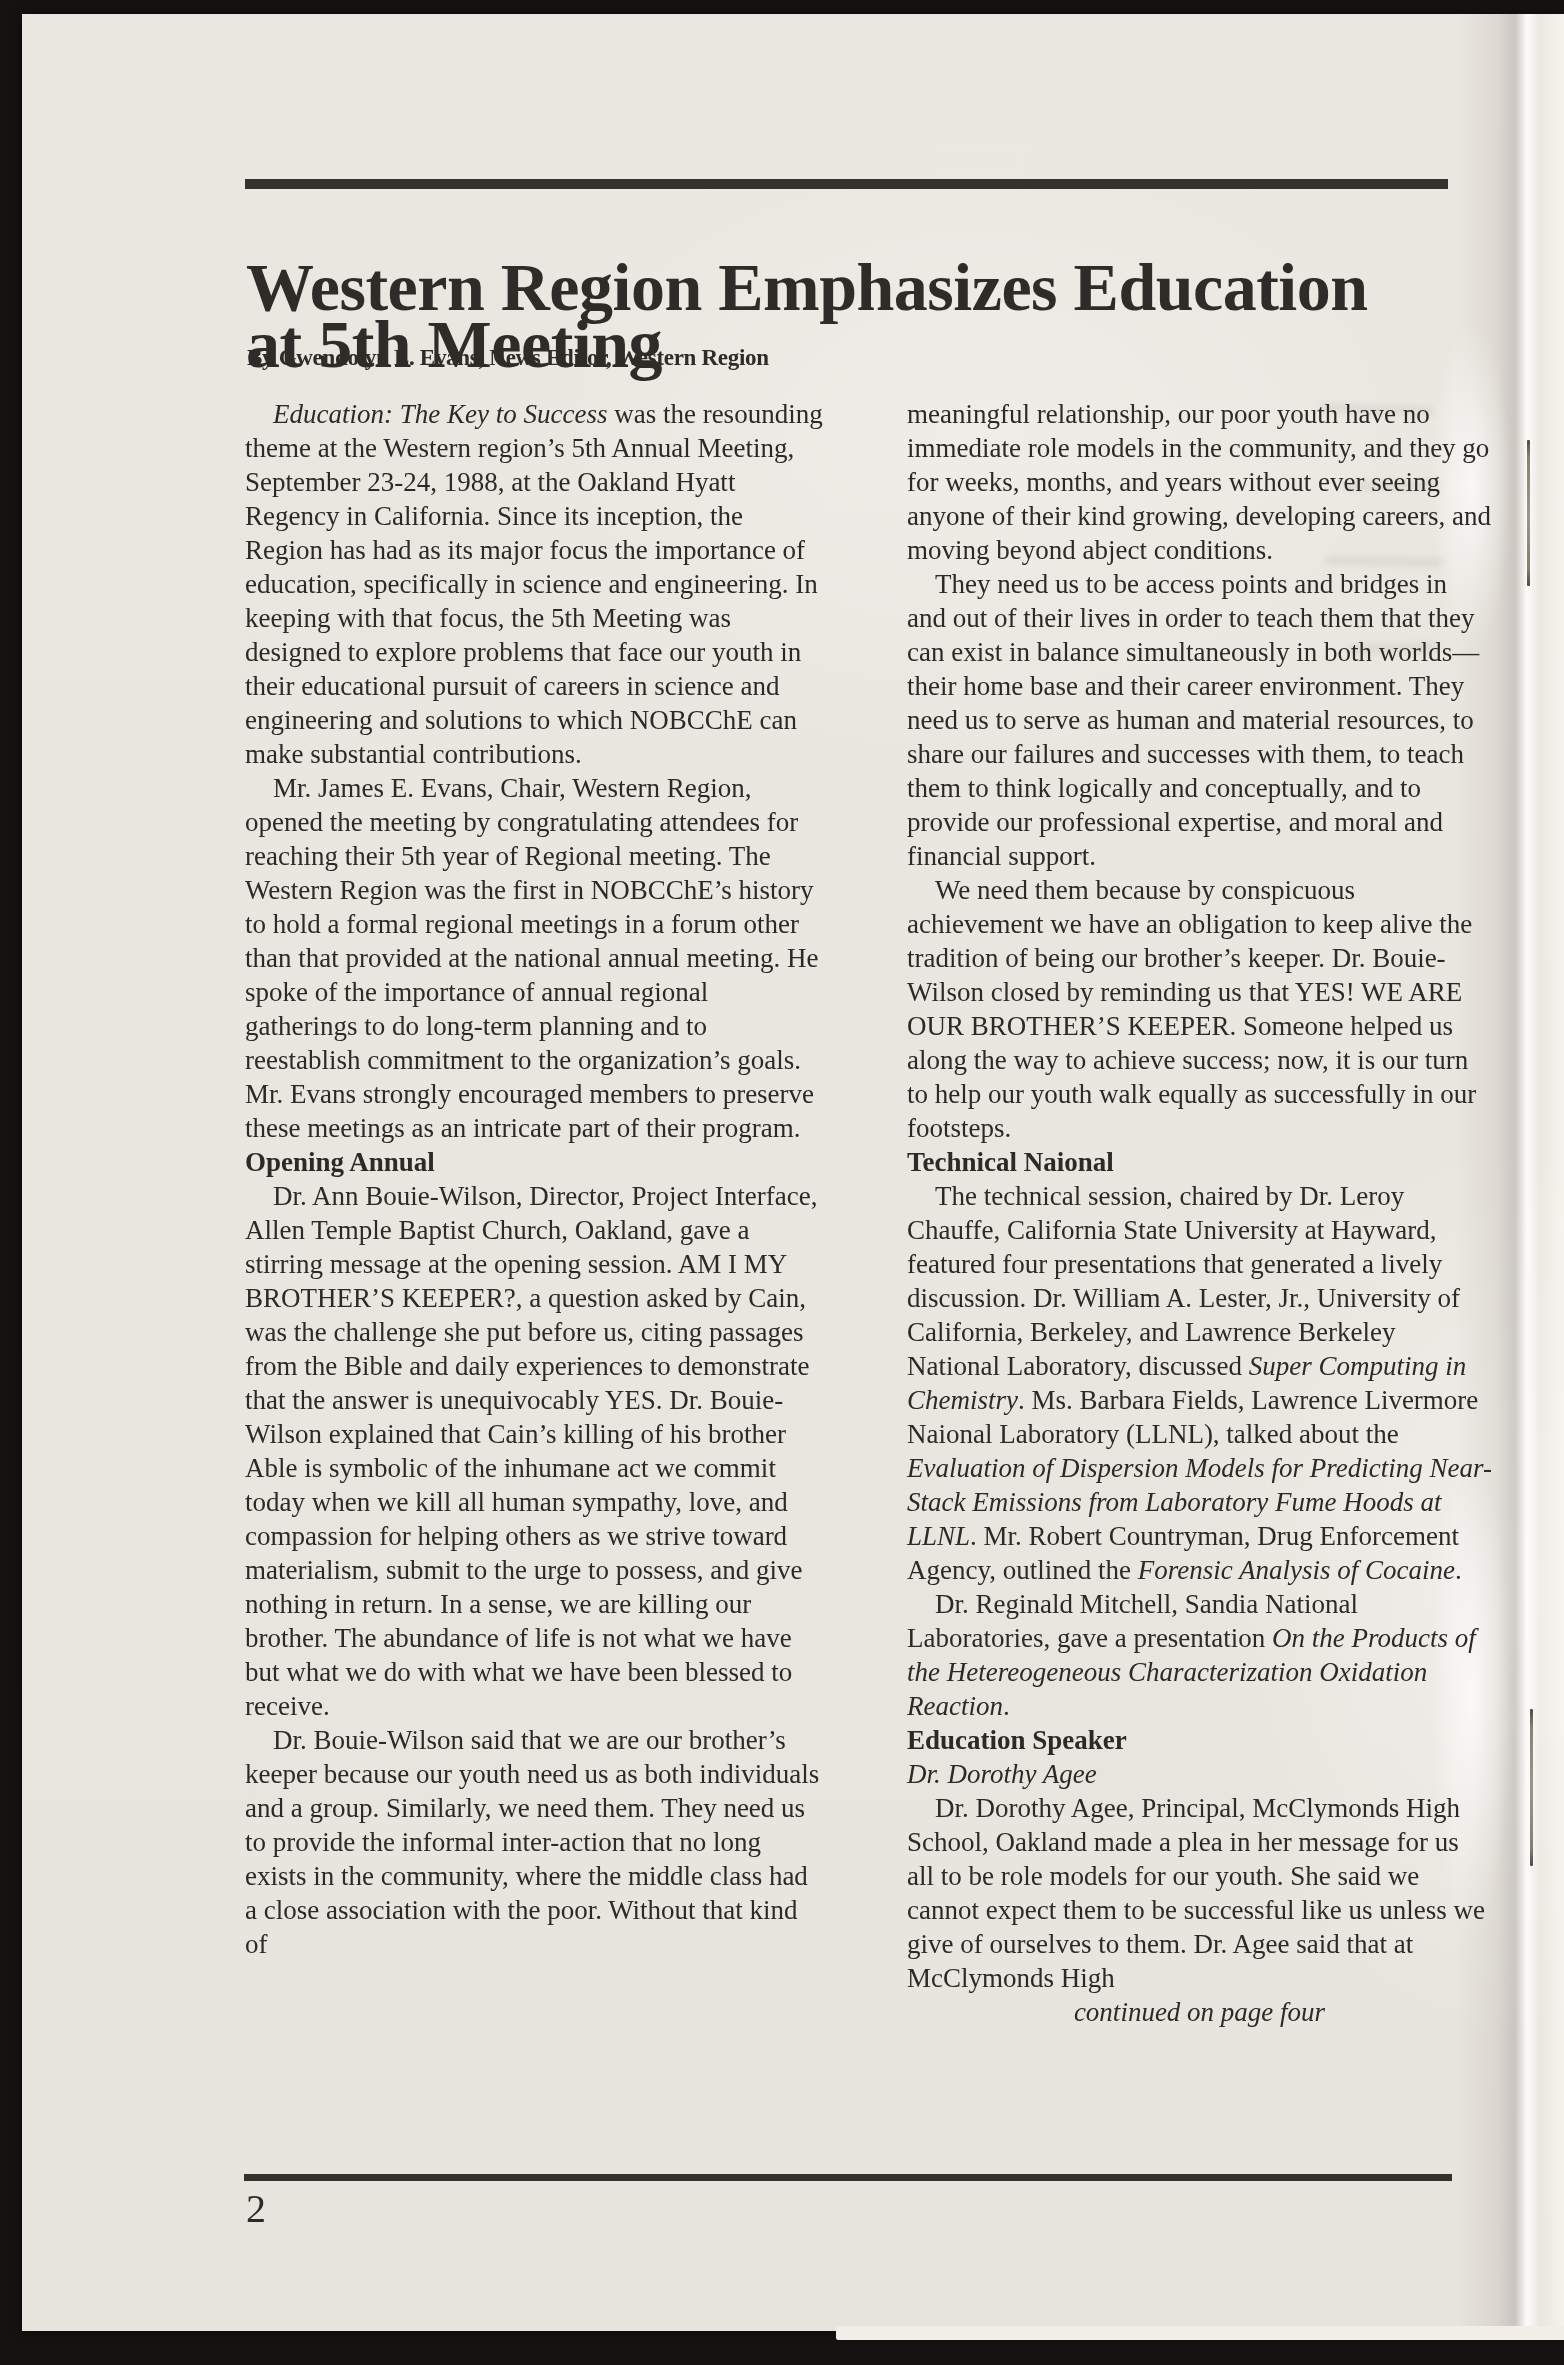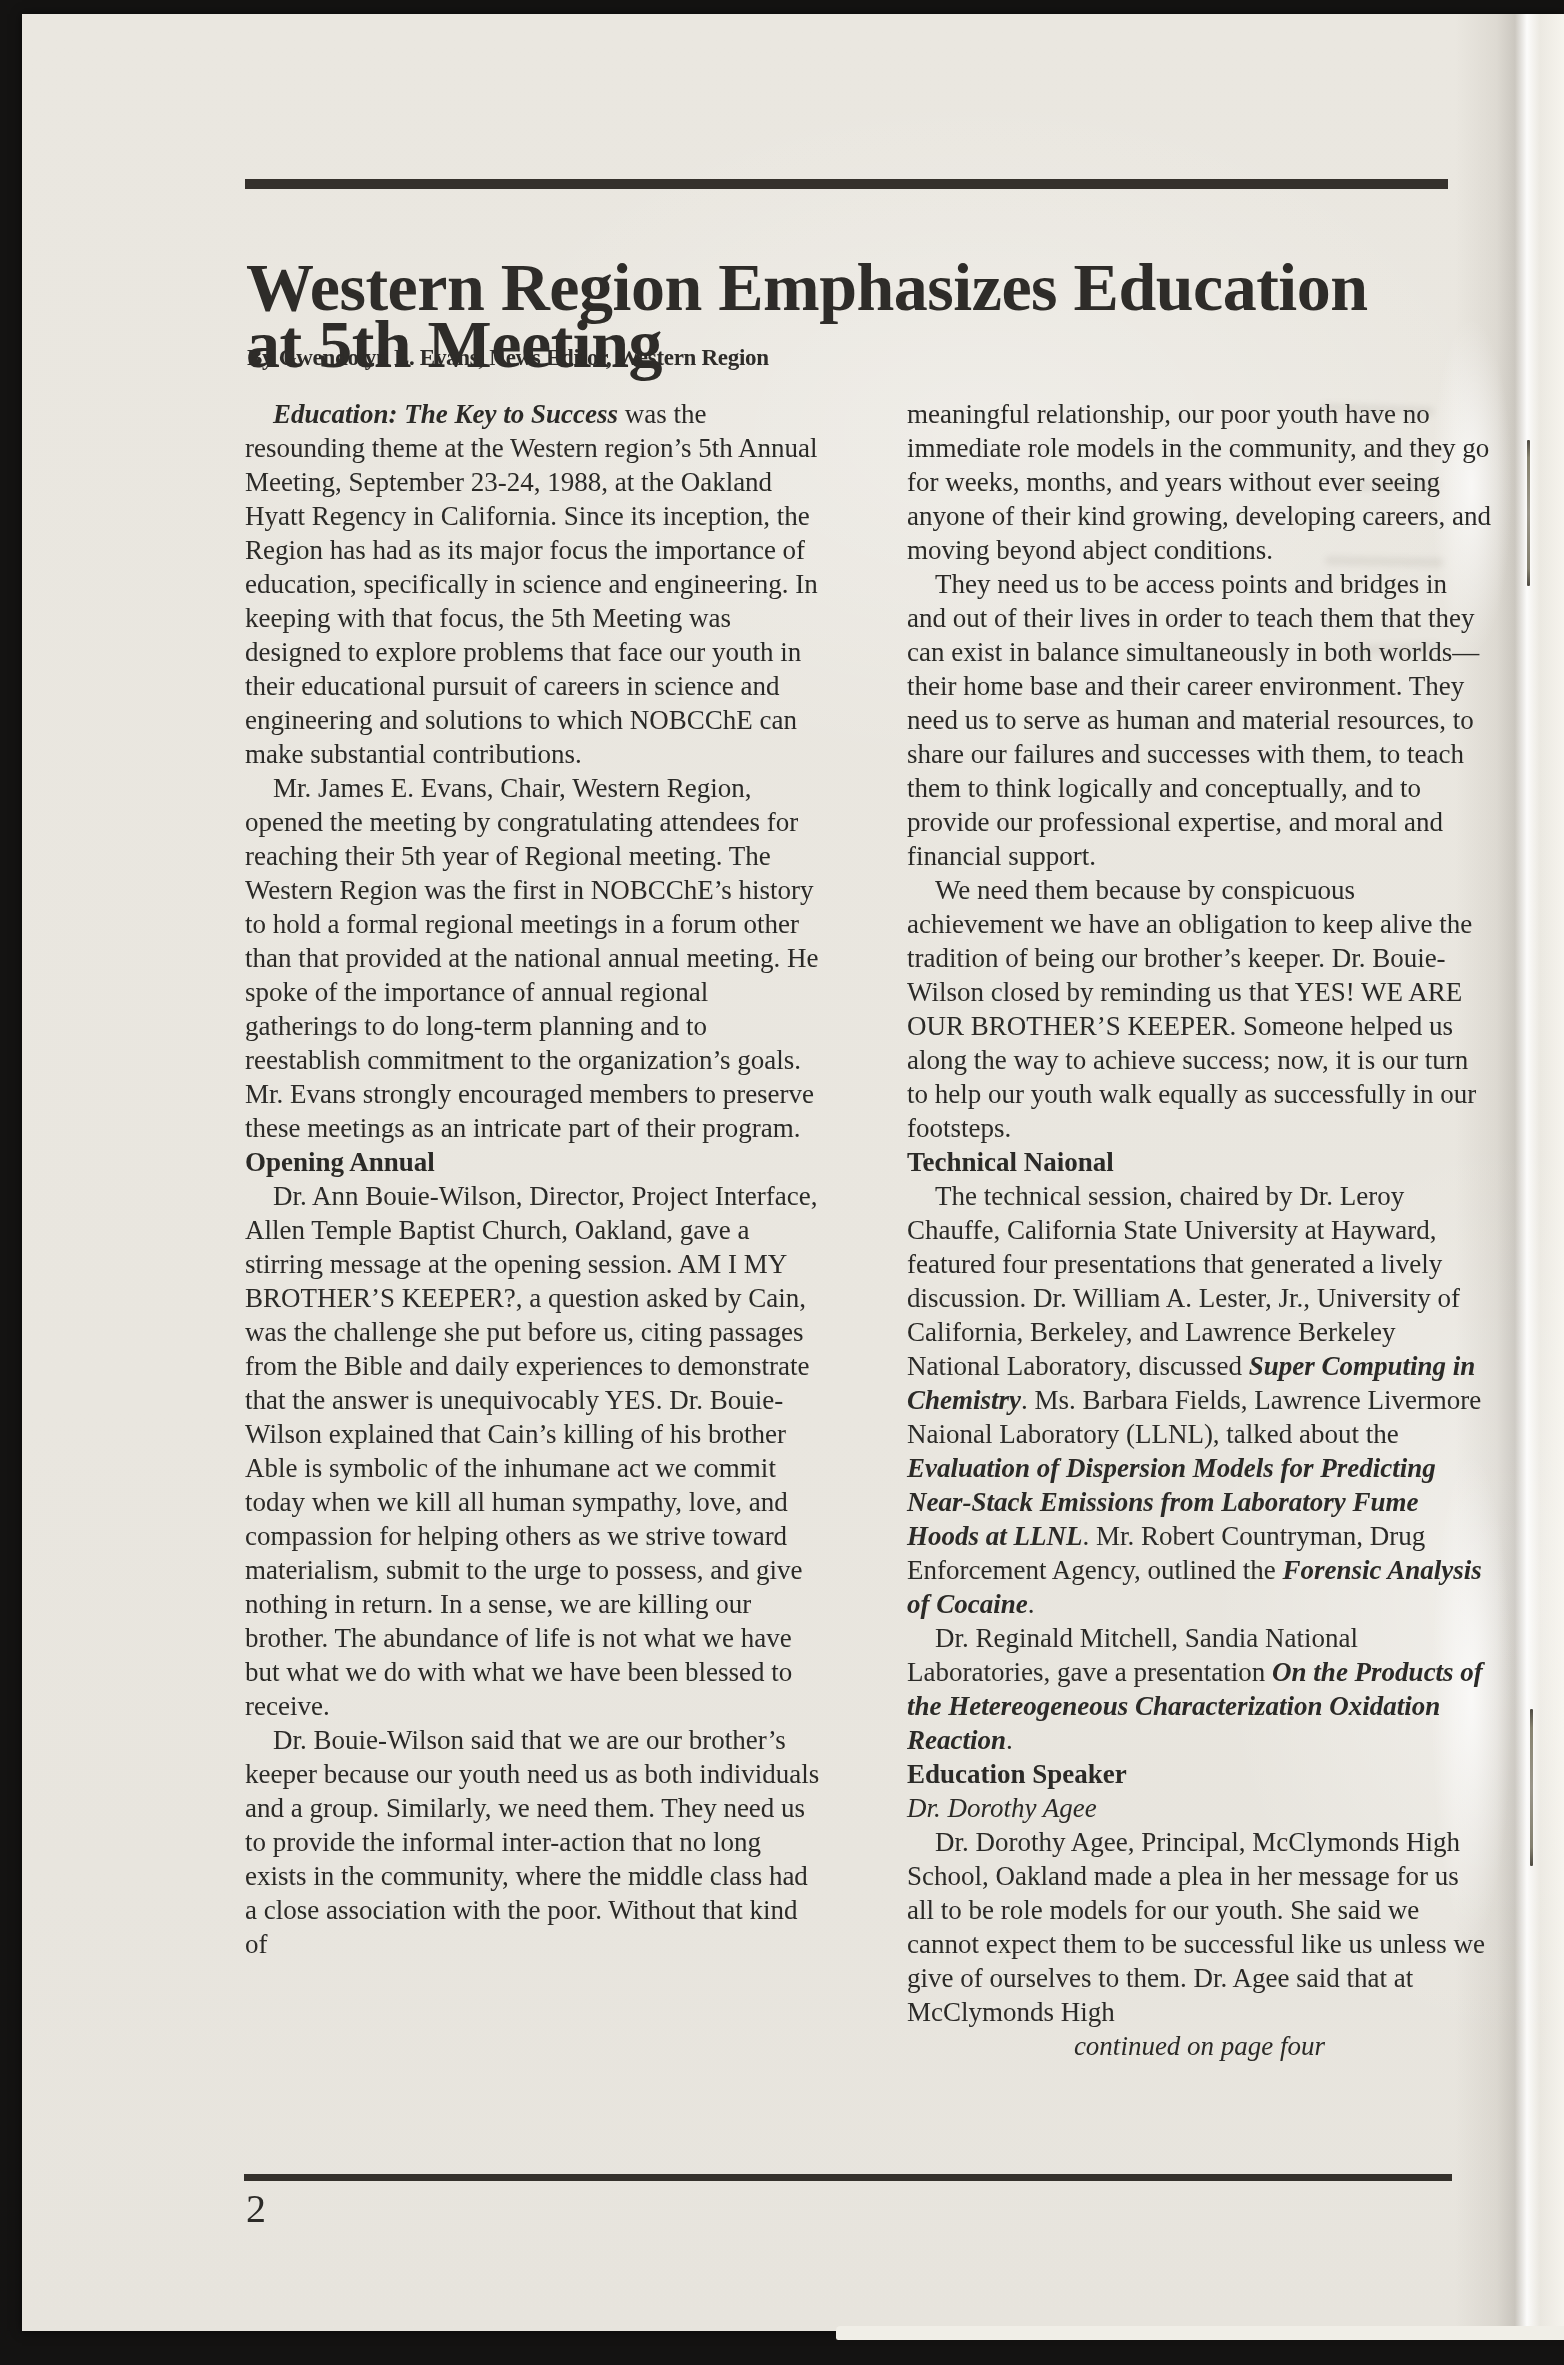--- a/index.html
+++ b/index.html
@@ -65,21 +65,21 @@
     font-size:27px;line-height:34px;color:#2b2a27;
     text-align:left;
   }
   .col-left{left:223px;width:580px;}
   .col-right{left:841px;width:585px;margin-left:44px;}
   .blk{margin:0;}
   .blk.ind{text-indent:28px;}
   .blk.heading{font-weight:bold;}
   .blk.subheading{font-style:italic;}
   .blk.note{font-style:italic;text-align:center;}
-  .it{font-style:italic;font-weight:bold;}
+  .it{font-style:italic;}
   .page-number{
     position:absolute;left:224px;top:2171px;
     font-size:40px;color:#2b2a27;
   }
 </style>
 </head>
 <body>
 
 <div class="paper">
 

